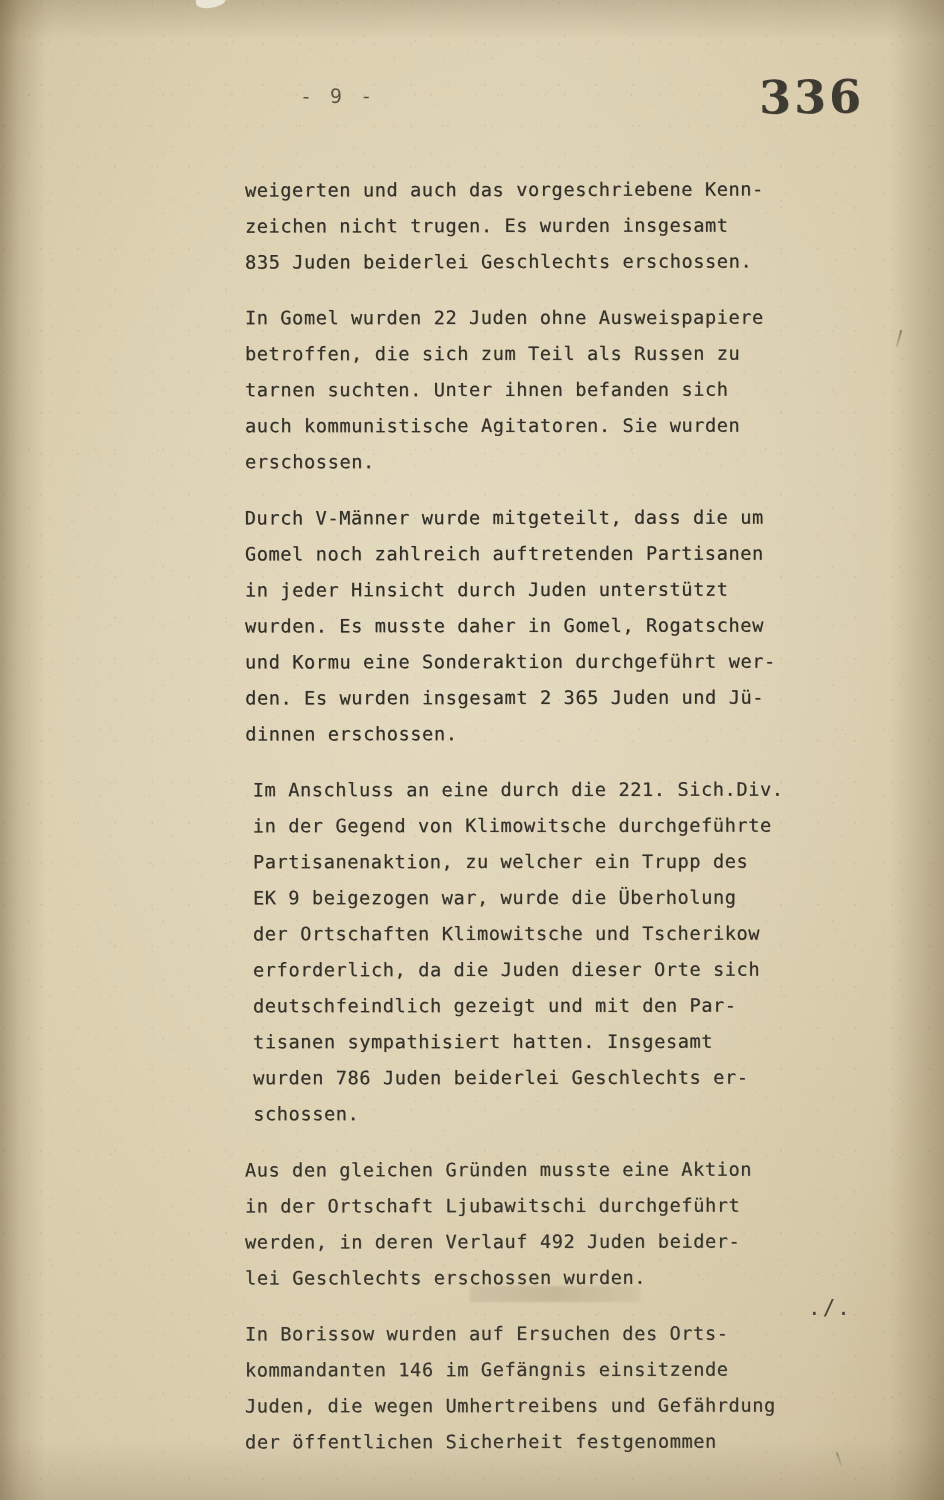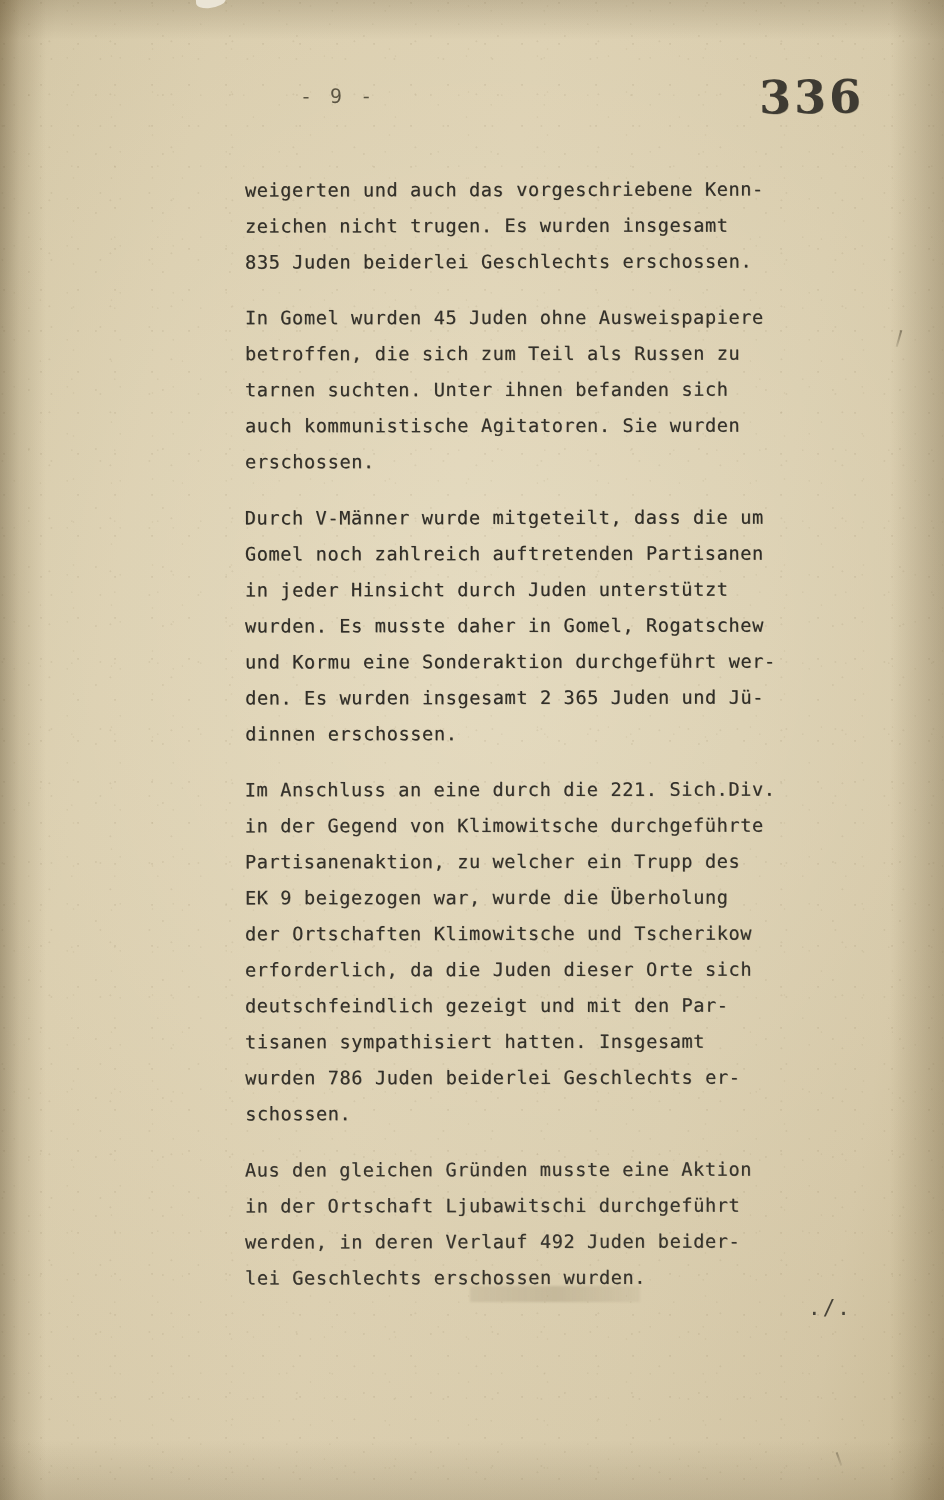--- a/index.html
+++ b/index.html
@@ -127,21 +127,21 @@
     text-shadow:
       0.45px 0.25px 0.45px rgba(45,40,28,0.40),
       -0.3px -0.2px 0.4px rgba(70,62,44,0.22);
     opacity: 0.93;
   }
   .para:last-child { margin-bottom: 0; }
   
   .para.p1 { transform: rotate(-0.12deg); }
   .para.p2 { transform: rotate(-0.06deg); opacity: 0.92; }
   .para.p3 { transform: rotate(-0.10deg); opacity: 0.94; }
-  .para.p4 { transform: rotate(-0.07deg); opacity: 0.92; }
+  .para.p4 { transform: rotate(-0.07deg); opacity: 0.92; margin-left: 8px; }
   .para.p5 { transform: rotate(-0.11deg); opacity: 0.90; }
   .para.p6 { transform: rotate(-0.08deg); opacity: 0.89; }
 
   .continuation {
     position: absolute;
     right: 92px;
     top: 1296px;
     font-size: 21px;
     letter-spacing: 2px;
     color: #35322a;
@@ -195,21 +195,21 @@
 
   <div class="header">
     <div class="page-marker">- 9 -</div>
     <div class="stamp-number">336</div>
   </div>
 
   <div class="body-text">
     <p class="para p1">weigerten und auch das vorgeschriebene Kenn-
 zeichen nicht trugen. Es wurden insgesamt
 835 Juden beiderlei Geschlechts erschossen.</p>
-    <p class="para p2">In Gomel wurden 45 Juden ohne Ausweispapiere
+    <p class="para p2">In Gomel wurden 22 Juden ohne Ausweispapiere
 betroffen, die sich zum Teil als Russen zu
 tarnen suchten. Unter ihnen befanden sich
 auch kommunistische Agitatoren. Sie wurden
 erschossen.</p>
     <p class="para p3">Durch V-Männer wurde mitgeteilt, dass die um
 Gomel noch zahlreich auftretenden Partisanen
 in jeder Hinsicht durch Juden unterstützt
 wurden. Es musste daher in Gomel, Rogatschew
 und Kormu eine Sonderaktion durchgeführt wer-
 den. Es wurden insgesamt 2 365 Juden und Jü-
@@ -221,20 +221,24 @@
 der Ortschaften Klimowitsche und Tscherikow
 erforderlich, da die Juden dieser Orte sich
 deutschfeindlich gezeigt und mit den Par-
 tisanen sympathisiert hatten. Insgesamt
 wurden 786 Juden beiderlei Geschlechts er-
 schossen.</p>
     <p class="para p5">Aus den gleichen Gründen musste eine Aktion
 in der Ortschaft Ljubawitschi durchgeführt
 werden, in deren Verlauf 492 Juden beider-
 lei Geschlechts erschossen wurden.</p>
+    <p class="para p6">In Borissow wurden auf Ersuchen des Orts-
+kommandanten 146 im Gefängnis einsitzende
+Juden, die wegen Umhertreibens und Gefährdung
+der öffentlichen Sicherheit festgenommen</p>
   </div>
 
   <div class="ghost"></div>
 
   <div class="continuation">./.</div>
 
   <div class="margin-tick"></div>
   <div class="margin-tick-2"></div>
 
 </div>

